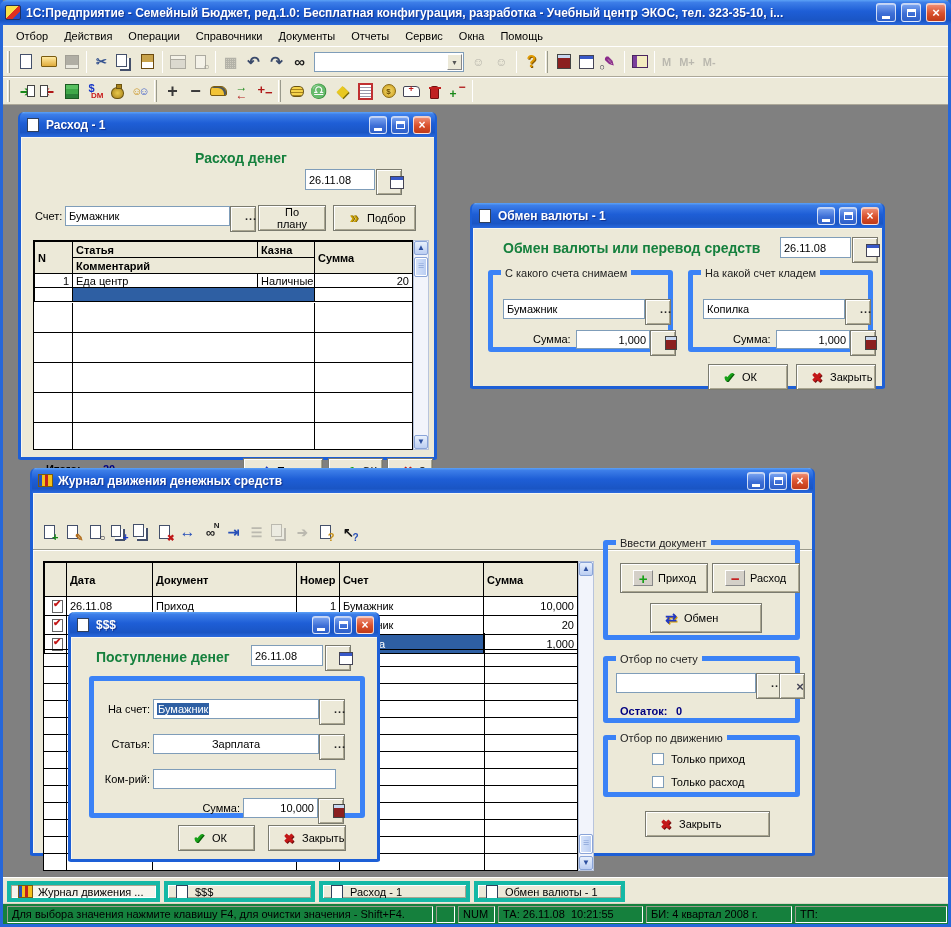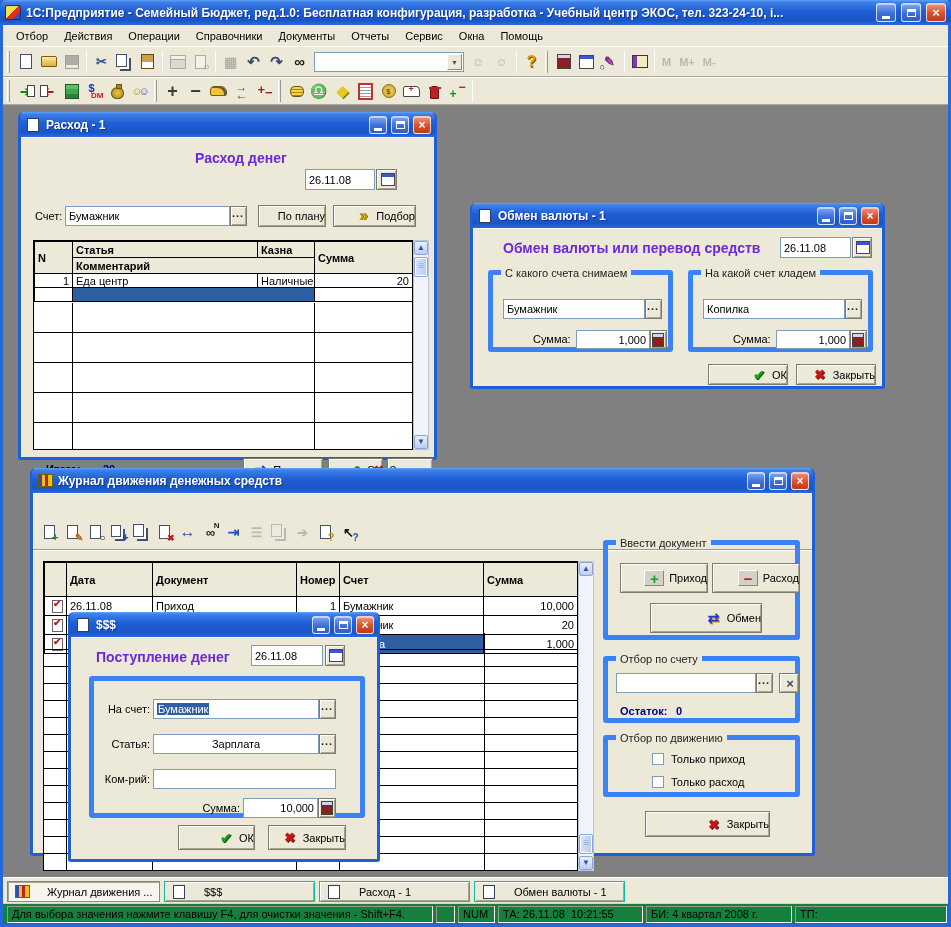--- a/index.html
+++ b/index.html
@@ -147,32 +147,32 @@
   .win { position:absolute; border:3px solid #1D5FD6; border-top:0; border-radius:6px 6px 3px 3px; background:#ECE9D8; }
   .wtitle { position:absolute; left:-1px; top:0; right:-1px; height:25px; border-radius:5px 5px 0 0;
     background:linear-gradient(180deg,#5CA2F6 0%,#3D7EE8 10%,#1E5ED6 45%,#1A55C4 82%,#2A6ADF 100%);
     display:flex; align-items:center; padding:0 4px; gap:4px; }
   .wtitle .wtext { color:#fff; font-weight:bold; font-size:12px; text-shadow:1px 1px 1px #10308C; flex:1;
     white-space:nowrap; overflow:hidden; }
   .wtitle .wb { width:18px; height:18px; font-size:12px; }
   .wbody { position:absolute; left:0; right:0; top:25px; bottom:0; background:#ECE9D8;
     box-shadow:inset 1px 1px 0 #F8F6EE; }
 
-  .heading { position:absolute; color:#6d28d9; font-weight:bold; font-size:14px; white-space:nowrap; }
+  .heading { position:absolute; color:#15803d; font-weight:bold; font-size:14px; white-space:nowrap; }
   .lbl { position:absolute; font-size:11px; color:#000; white-space:nowrap; }
   .lbl.r { text-align:right; }
   .input { position:absolute; background:#fff; border:1px solid #7F9DB9; font:11px "Liberation Sans",sans-serif;
     padding:0 3px; color:#000; display:flex; align-items:center; }
   input.input { display:inline-block; }
   .num { text-align:right; }
   .hl { background:#2E5FA3; color:#fff; padding:0 1px; }
 
-  .btn { position:absolute; display:flex; align-items:center; justify-content:flex-end; gap:5px;
+  .btn { position:absolute; display:flex; align-items:center; justify-content:flex-start; gap:5px;
     background:#ECE9D8; border:1px solid #7B7B6F; box-shadow:inset 1px 1px 0 #fff, inset -1px -1px 0 #A9A590;
-    font:11px "Liberation Sans",sans-serif; color:#000; padding:0; }
+    font:11px "Liberation Sans",sans-serif; color:#000; padding:12px; }
   .big { display:inline-flex; align-items:center; justify-content:center; width:16px; height:16px; flex:none; font-style:normal; }
   .big-ok::before { content:"✔"; color:#18A018; font-size:14px; font-weight:bold; text-shadow:1px 1px 0 #0A600A; }
   .big-close::before { content:"✖"; color:#C41818; font-size:13px; font-weight:bold; text-shadow:1px 1px 0 #701010; }
   .big-exch::before { content:"⇄"; color:#2038C8; font-size:14px; font-weight:bold; text-shadow:1px 1px 0 #D8A000; }
   .big-chev::before { content:"»"; color:#C8A000; font-size:16px; font-weight:bold; text-shadow:1px 0 0 #806000; }
   .big-dots::before { content:"..."; letter-spacing:1px; font-weight:bold; color:#222; position:relative; top:-3px; }
   .big-x::before { content:"×"; color:#445; font-size:13px; font-weight:bold; }
   .big-cal::before { content:""; width:12px; height:11px; background:#fff; border:1px solid #445; box-shadow:inset 0 3px 0 #3858C8; }
   .big-calcsm::before { content:""; width:10px; height:12px; background:#8B2020; border:1px solid #444; box-shadow:inset 0 3px 0 #C8D8F0; }
   .mini { width:20px; height:16px; background:#D4D0C8; border:1px solid #fff; border-right-color:#888; border-bottom-color:#888;
@@ -202,36 +202,36 @@
     background:linear-gradient(90deg,#D8E4FA,#B8CCF2); box-shadow:inset 0 0 0 1px #fff; }
   .vs-thumb::after { content:"☰"; color:#8AA4D8; font-size:7px; position:absolute; left:3px; top:4px; }
 
   .toolbar-line { position:absolute; left:0; right:0; height:2px; border-top:1px solid #9a9a8c; border-bottom:1px solid #fff; }
   .jtoolbar { position:absolute; left:5px; top:28px; display:flex; align-items:center; }
 
   .cb { position:absolute; width:12px; height:12px; background:#fff; border:1px solid #7F9DB9; }
 
   
   .taskbar { position:absolute; left:3px; top:877px; width:945px; height:26px; background:#ECE9D8; border-top:1px solid #fff; }
-  .tb-task { position:absolute; top:3px; height:21px; display:flex; align-items:center; gap:16px; padding:0 5px;
-    background:#ECE9D8; border:1px solid #14b8a6; box-shadow:inset 1px 1px 0 #fff, inset -1px -1px 0 #A9A590;
+  .tb-task { position:absolute; top:3px; height:21px; display:flex; align-items:center; gap:4px; padding:0 5px;
+    background:#ECE9D8; border:4px solid #14b8a6; box-shadow:inset 1px 1px 0 #fff, inset -1px -1px 0 #A9A590;
     font:11px "Liberation Sans",sans-serif; overflow:hidden; white-space:nowrap; }
   .tb-task.active { background:#F6F4EC; box-shadow:inset 1px 1px 0 #A9A590, inset -1px -1px 0 #fff; }
   .statusbar { position:absolute; left:3px; top:903px; width:945px; height:21px; background:#15803d; border-top:1px solid #D8D4C4; }
   .sb-panel { position:absolute; top:2px; height:17px; border:1px solid; border-color:#9a9a8c #fff #fff #9a9a8c;
     font-size:11px; padding:1px 4px; white-space:pre; overflow:hidden; color:#000; }
 </style>
 </head>
 <body>
 
 <div class="screen">
 
   <div class="titlebar">
     <span class="g-onec"></span>
-    <span class="wtext">1С:Предприятие - Семейный Бюджет, ред.1.0: Бесплатная конфигурация, разработка - Учебный центр ЭКОС, тел. 323-24-10, i...</span>
+    <span class="wtext">1С:Предприятие - Семейный Бюджет, ред.1.0: Бесплатная конфигурация, разработка - Учебный центр ЭКОС, тел. 323-35-10, i...</span>
     <span class="wb">
         <i class="wg-min"></i>
       </span>
     <span class="wb">
         <i class="wg-max"></i>
       </span>
     <span class="wb wb-close">×</span>
   </div>
 
   <div class="menubar">

